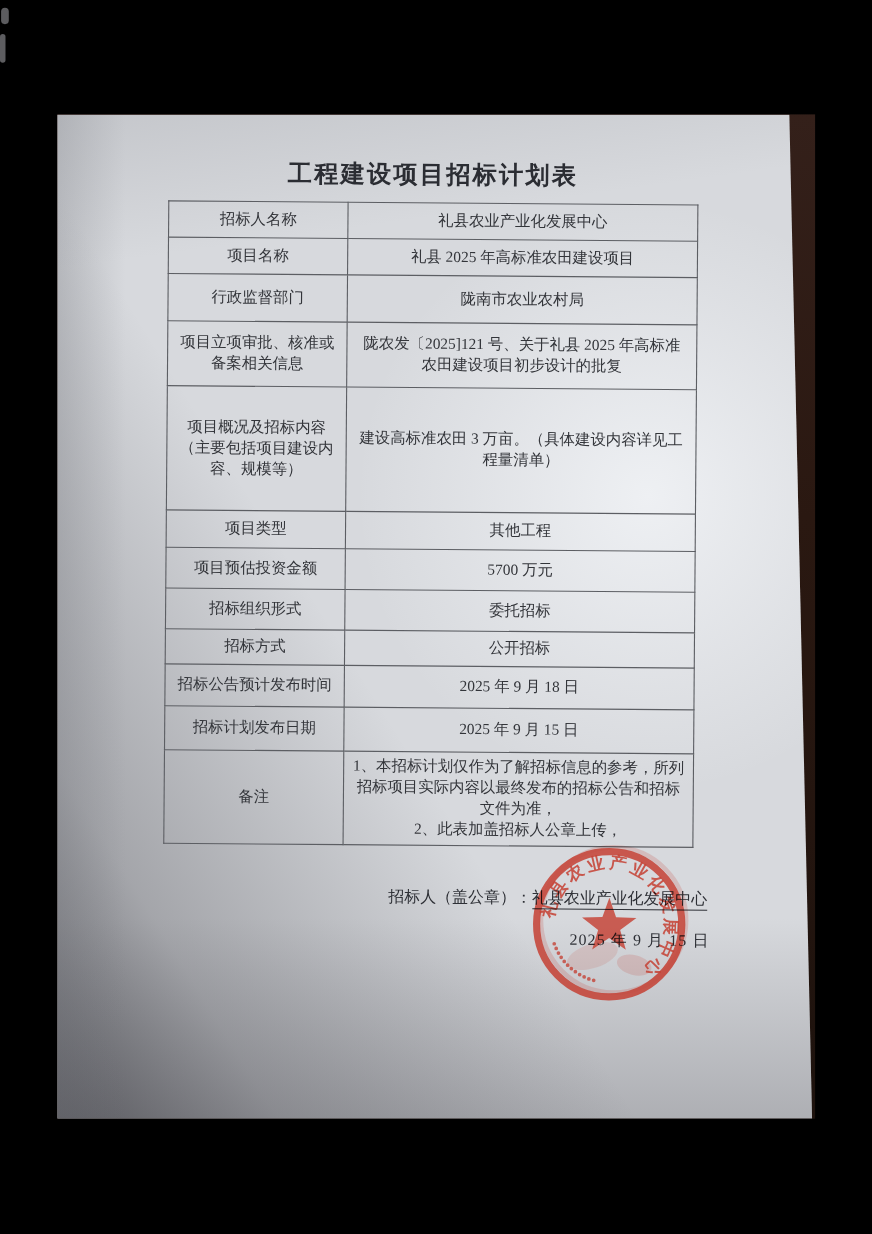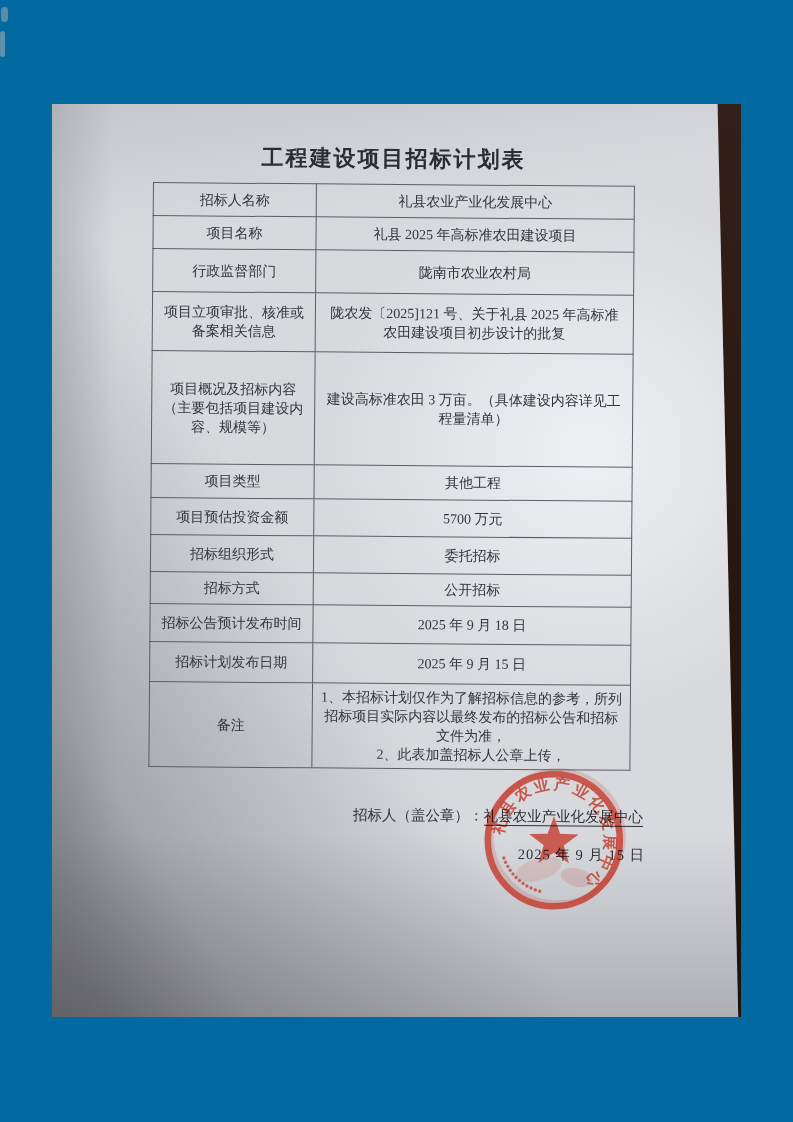--- a/index.html
+++ b/index.html
@@ -1,18 +1,18 @@
 <!DOCTYPE html>
 <html><head>
 <meta charset="utf-8">
 <style>
   html,body{margin:0;padding:0;background:#ffffff;}
   body{width:793px;height:1122px;overflow:hidden;
        font-family:"Liberation Serif","DejaVu Serif",serif;}
-  .canvas{position:relative;width:793px;height:1122px;background:#0369a1;}
+  .canvas{position:relative;width:793px;height:1122px;background:#000000;}
 
   
   .smudge{position:absolute;border-radius:4px;}
   .s1{left:1px;top:7px;width:7px;height:15px;background:#a7a7ad;opacity:.55;}
   .s2{left:0;top:31px;width:5px;height:26px;background:#b9b9bf;opacity:.5;}
 
   
   .photo{position:absolute;left:52px;top:104px;width:689px;height:913px;
          background:linear-gradient(to bottom,#34201a 0%,#2a1811 40%,#1d120d 100%);}
 

